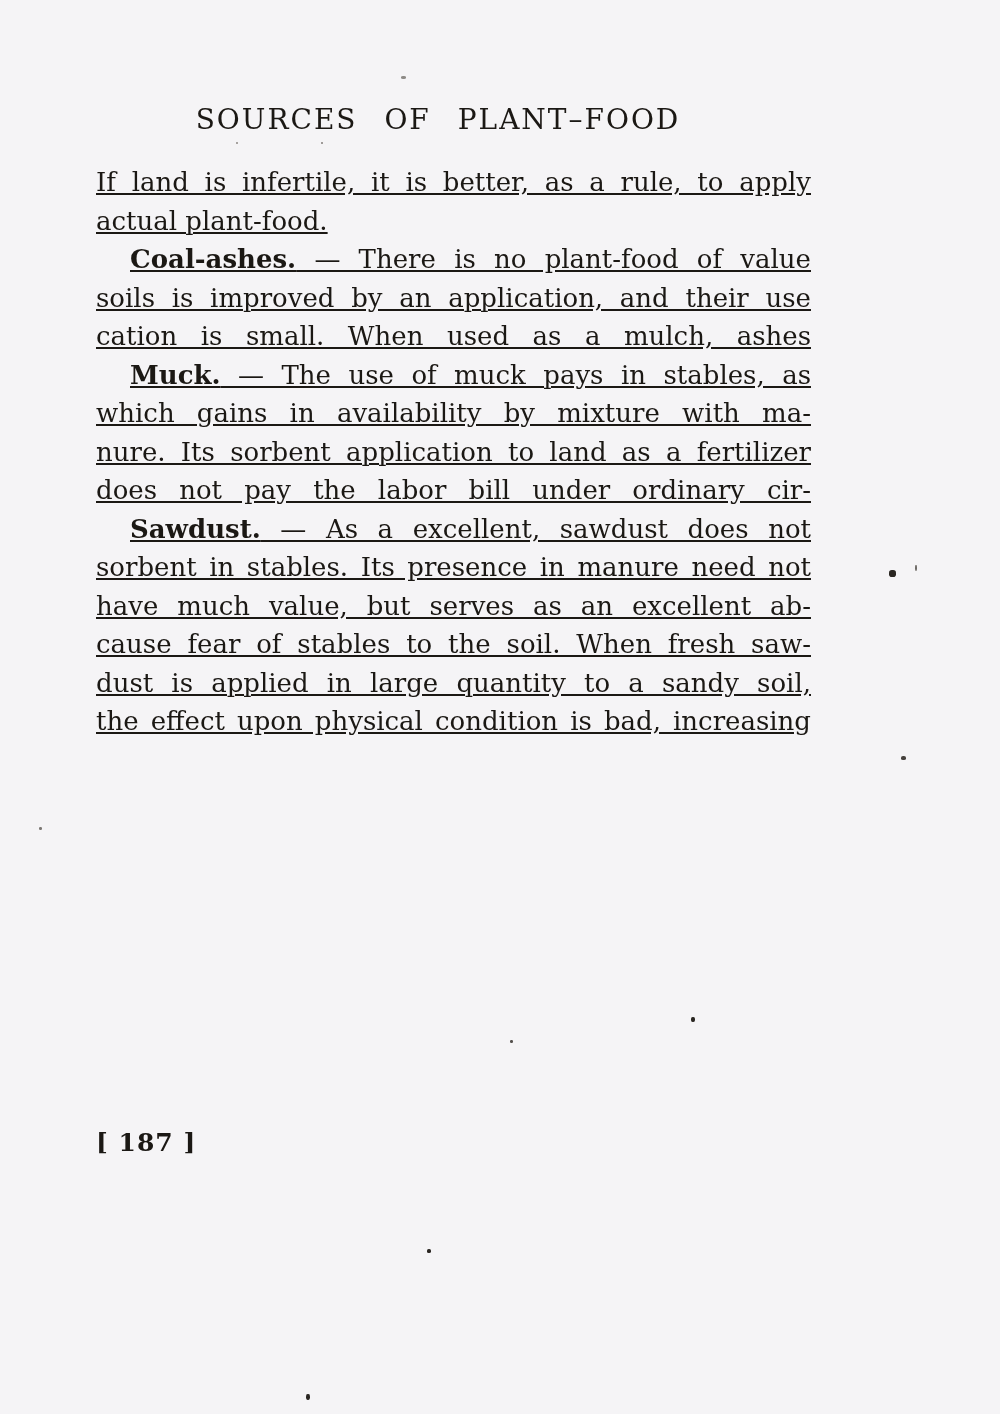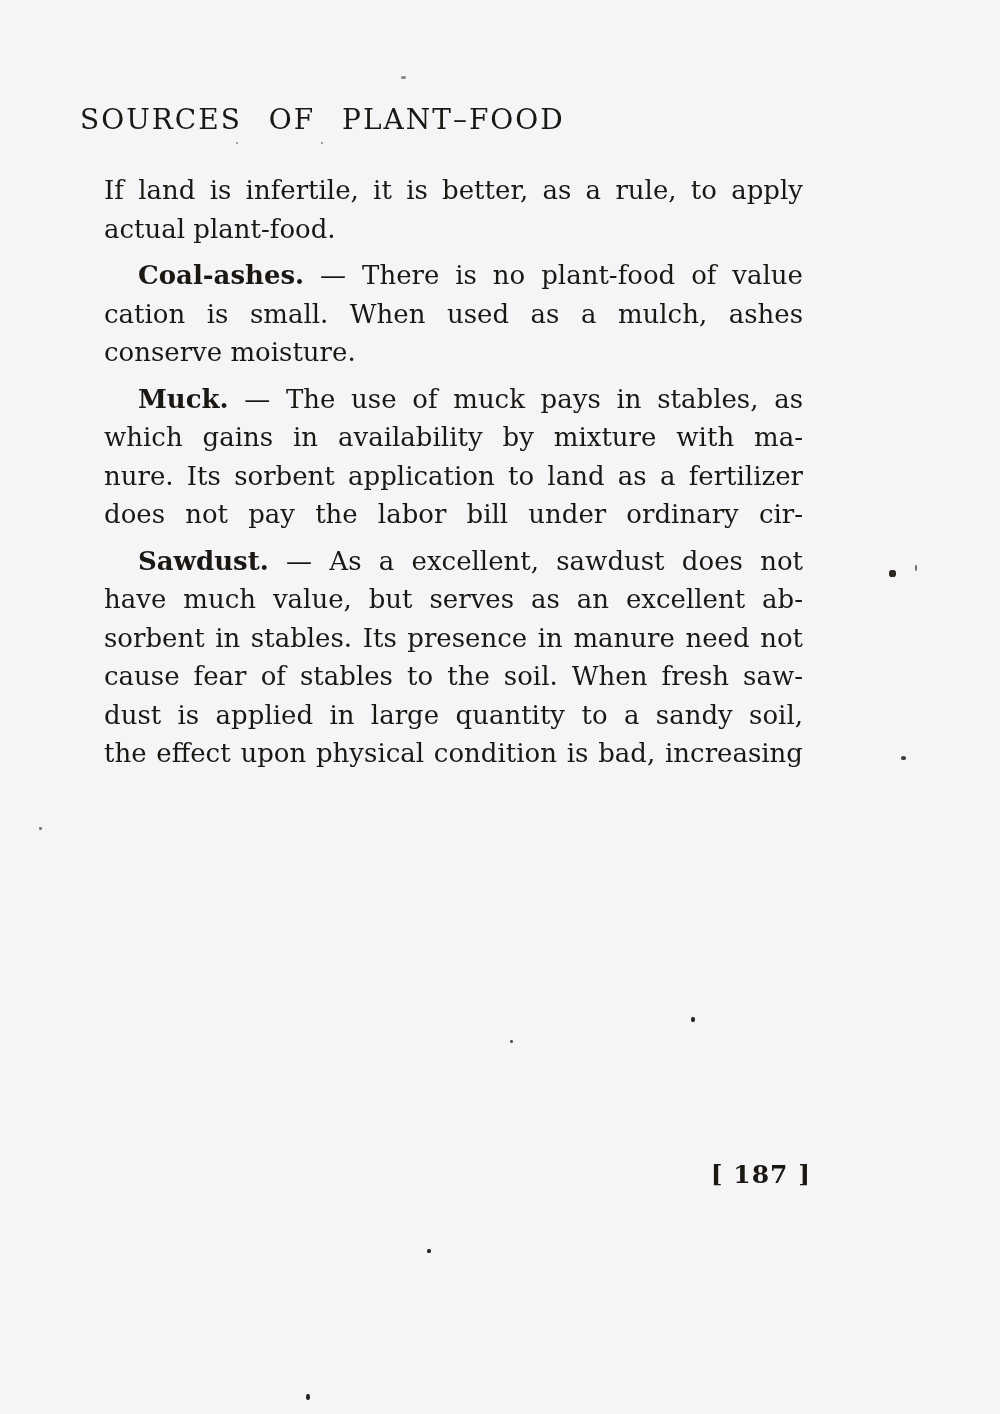--- a/index.html
+++ b/index.html
@@ -13,53 +13,54 @@
     overflow: hidden;
   }
   .page { position: absolute; inset: 0; }
 
   .title {
     position: absolute;
     top: 100px;
     left: 80px;
     width: 716px;
     margin: 0;
+    text-align: center;
     font-size: 28px;
     font-weight: normal;
     letter-spacing: 2px;
     word-spacing: 16px;
     line-height: 40px;
   }
 
   .text-block {
     position: absolute;
     top: 163px;
     left: 96px;
     width: 715px;
   }
-  .para { margin: 8px; padding: 0; }
+  .para { margin: 0; padding: 0; text-decoration: underline; }
   .line {
     font-size: 26px;
     line-height: 38.5px;
     height: 38.5px;
     text-align: justify;
     text-align-last: left;
     text-justify: inter-word;
     overflow: hidden;
   }
   .line.j { text-align-last: justify; }
   .line.indent { padding-left: 34px; }
   .lead { font-weight: bold; }
 
   .page-number {
     position: absolute;
-    top: 1160px;
+    top: 1128px;
     left: 96px;
     width: 715px;
-    text-align: right;
+    text-align: left;
     font-size: 25px;
     font-weight: bold;
     letter-spacing: 1px;
   }
 
   .speck { position: absolute; background: #2a2622; border-radius: 40%; }
 </style>
 </head>
 <body style="--paper: #f5f4f6; --ink: #1b1814;">
 
@@ -69,35 +70,35 @@
 
   <div class="text-block">
 
     <div class="para">
       <div class="line j">If land is infertile, it is better, as a rule, to apply</div>
       <div class="line">actual plant-food.</div>
     </div>
 
     <div class="para">
       <div class="line j indent"><b class="lead">Coal-ashes.</b><span> — There is no plant-food of value</span></div>
+      <div class="line j">soils is improved by an application, and their use</div>
       <div class="line j">cation is small.  When used as a mulch, ashes</div>
-      <div class="line">conserve moisture.</div>
     </div>
 
     <div class="para">
       <div class="line j indent"><b class="lead">Muck.</b><span> — The use of muck pays in stables, as</span></div>
       <div class="line j">which gains in availability by mixture with ma-</div>
       <div class="line j">nure.  Its sorbent application to land as a fertilizer</div>
       <div class="line j">does not pay the labor bill under ordinary cir-</div>
     </div>
 
     <div class="para">
       <div class="line j indent"><b class="lead">Sawdust.</b><span> — As a excellent, sawdust does not</span></div>
+      <div class="line j">sorbent in stables.  Its presence in manure need not</div>
       <div class="line j">have much value, but serves as an excellent ab-</div>
-      <div class="line j">sorbent in stables.  Its presence in manure need not</div>
       <div class="line j">cause fear of stables to the soil.  When fresh saw-</div>
       <div class="line j">dust is applied in large quantity to a sandy soil,</div>
       <div class="line j">the effect upon physical condition is bad, increasing</div>
     </div>
 
   </div>
 
   <div class="page-number">[ 187 ]</div>
 
   <div class="speck" style="left:401px;top:76px;width:5px;height:3px;background:#8d8a86;"></div>

